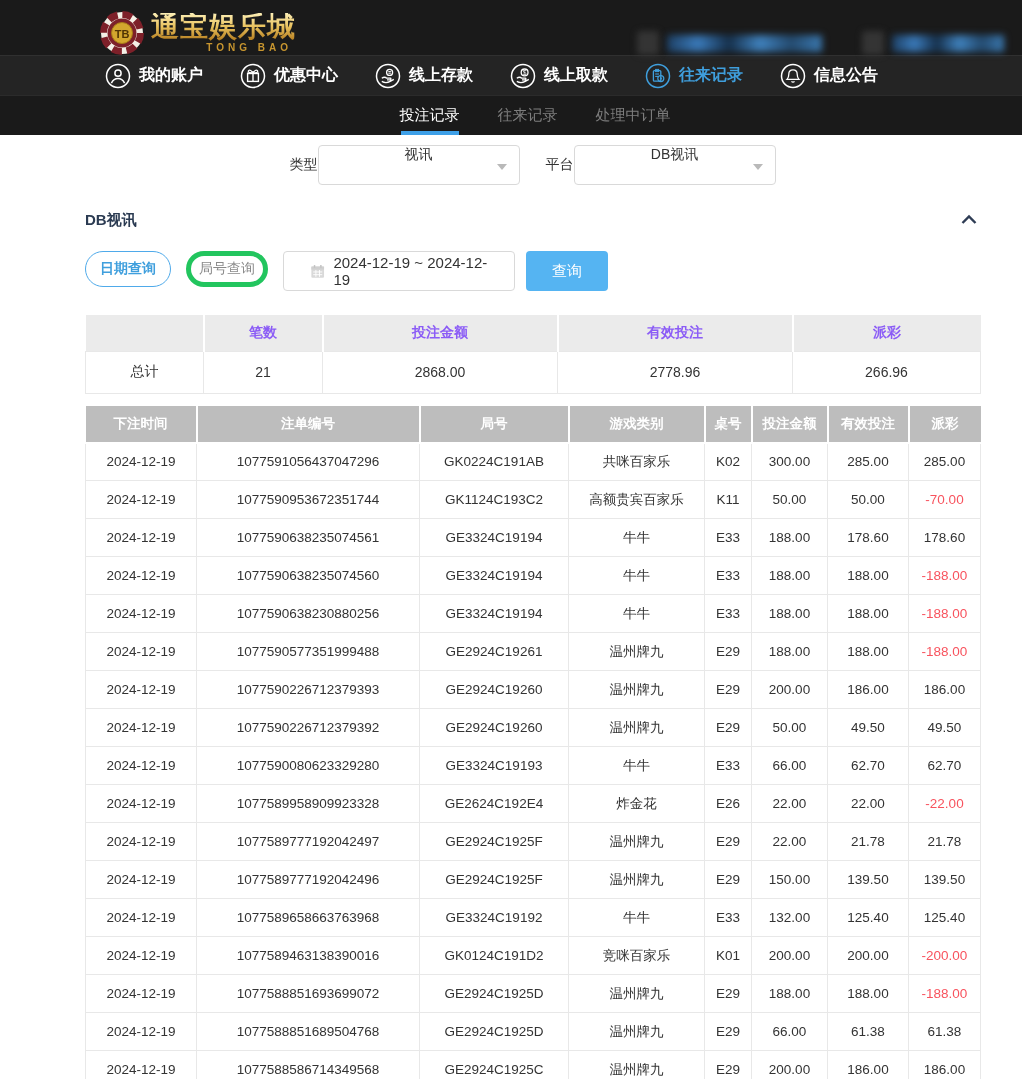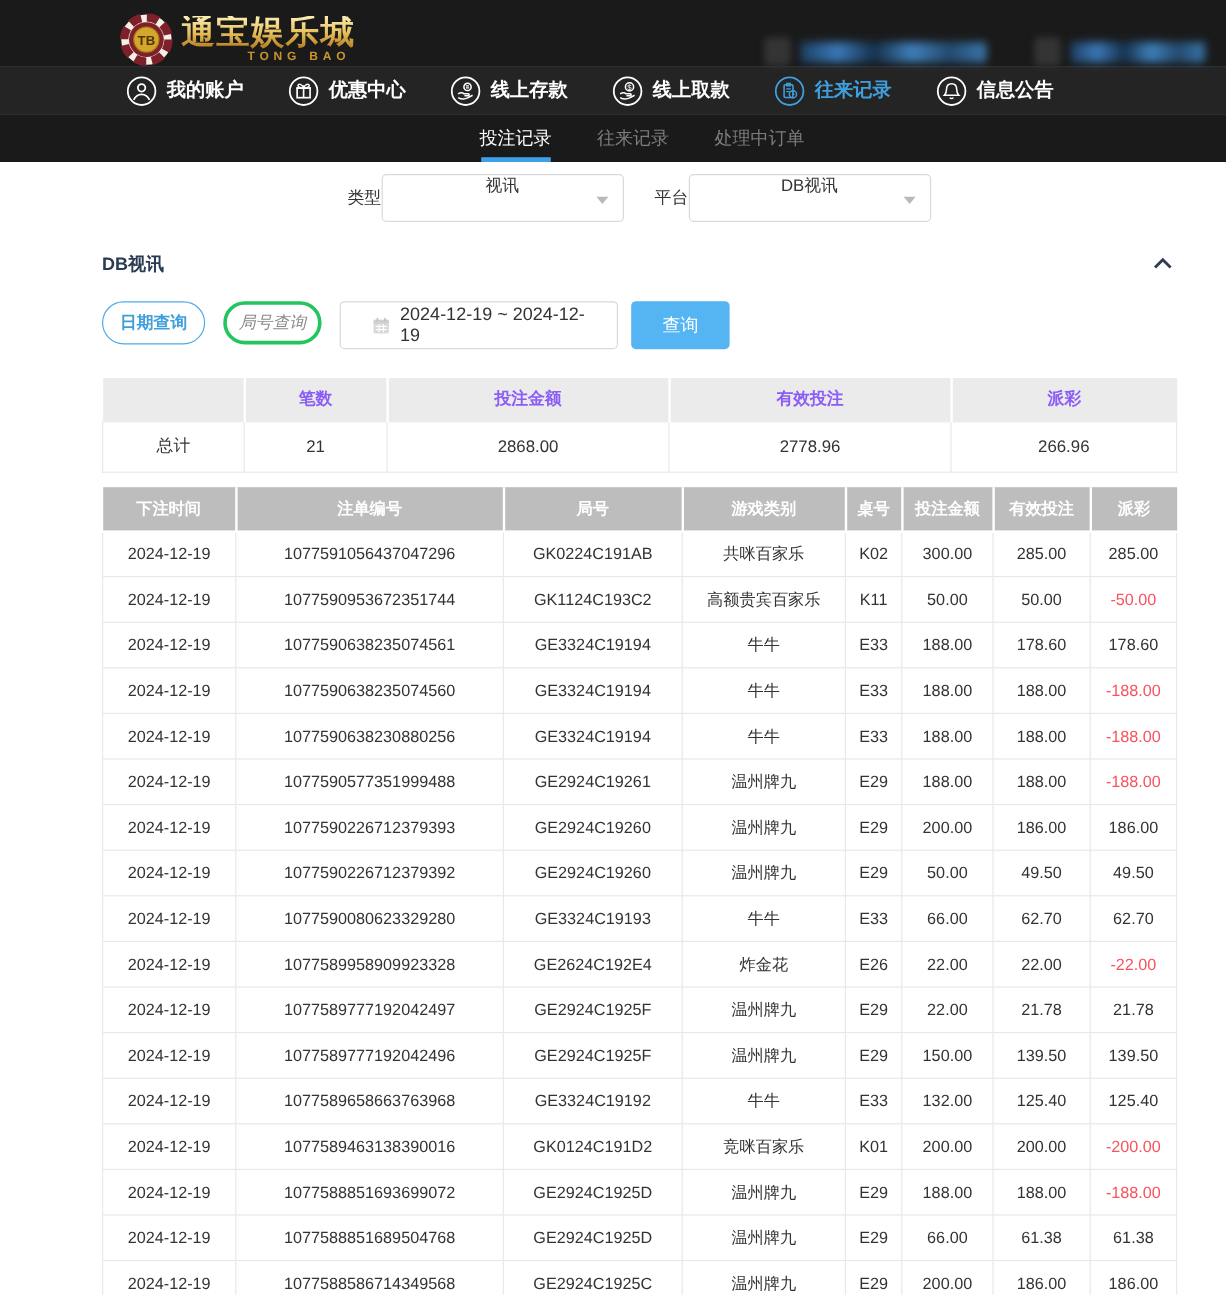--- a/index.html
+++ b/index.html
@@ -54,21 +54,21 @@
   .fgap { width:26px; }
 
   .panel-head { margin-top:24px; display:flex; align-items:center; justify-content:space-between; }
   .panel-title { font-size:15px; font-weight:bold; color:#2b3b52; }
   .chev { width:22px; height:22px; cursor:pointer; }
 
   .query-row { margin-top:20px; display:flex; align-items:flex-start; }
   .pill { height:36px; border-radius:18px; background:#fff; display:flex; align-items:center;
           justify-content:center; font-size:14px; cursor:pointer; }
   .pill.date-q { width:86px; border:1px solid #4faaea; color:#3f9fdd; font-weight:bold; }
-  .pill.round-q { width:82px; border:3px solid #22c55e; color:#8a8a8a; margin-left:15px;font-style:italic; }
+  .pill.round-q { width:82px; border:5px solid #22c55e; color:#8a8a8a; margin-left:15px; }
   .date-box { width:232px; height:40px; margin-left:15px; border:1px solid #d9d9d9;
           border-radius:4px; display:flex; align-items:center; padding:0 26px; gap:8px;
           font-size:15px; color:#333; cursor:pointer; }
   .qgroup { display:flex; margin-left:8px; }
   .qbtn { width:80px; height:40px; background:#fff; border:1px solid #dcdcdc; margin-left:-1px;
           display:flex; align-items:center; justify-content:center; font-size:15px;
           color:#c8c8c8; cursor:pointer; }
   .qbtn:first-child { border-radius:4px 0 0 4px; margin-left:0; }
   .qbtn:last-child { border-radius:0 4px 4px 0; }
   .qbtn.active { border-color:#4faaea; color:#4faaea; z-index:1; }
@@ -297,21 +297,21 @@
     <td>285.00</td>
   </tr>
         <tr>
     <td>2024-12-19</td>
     <td>1077590953672351744</td>
     <td>GK1124C193C2</td>
     <td>高额贵宾百家乐</td>
     <td>K11</td>
     <td>50.00</td>
     <td>50.00</td>
-    <td class="neg">-50.00</td>
+    <td class="neg">-70.00</td>
   </tr>
         <tr>
     <td>2024-12-19</td>
     <td>1077590638235074561</td>
     <td>GE3324C19194</td>
     <td>牛牛</td>
     <td>E33</td>
     <td>188.00</td>
     <td>178.60</td>
     <td>178.60</td>

